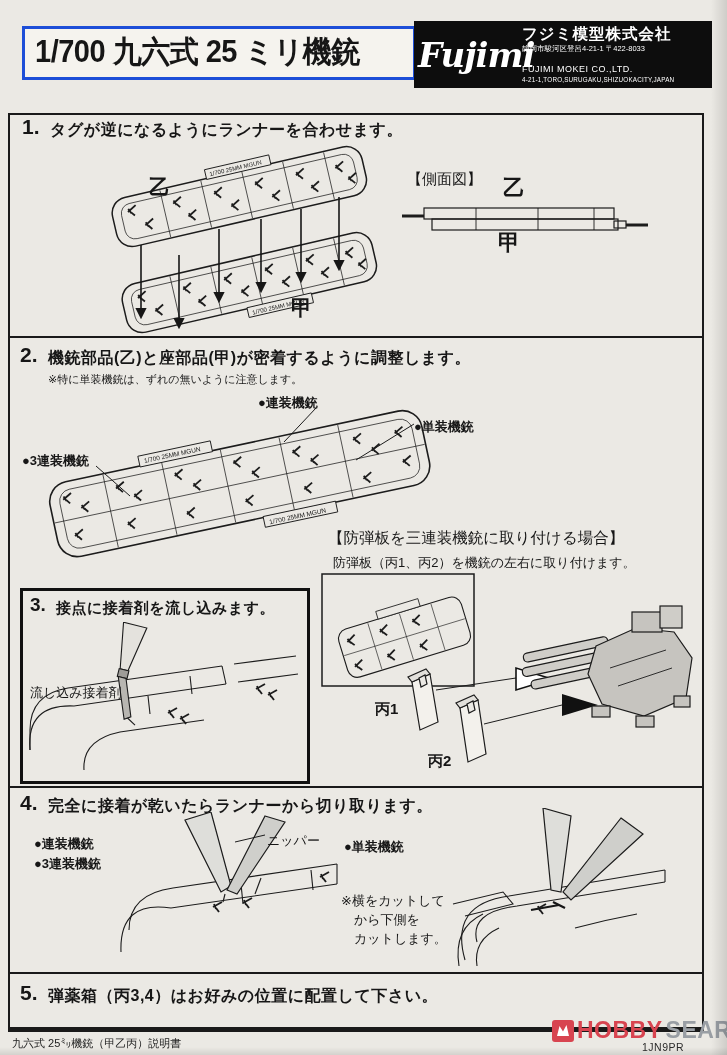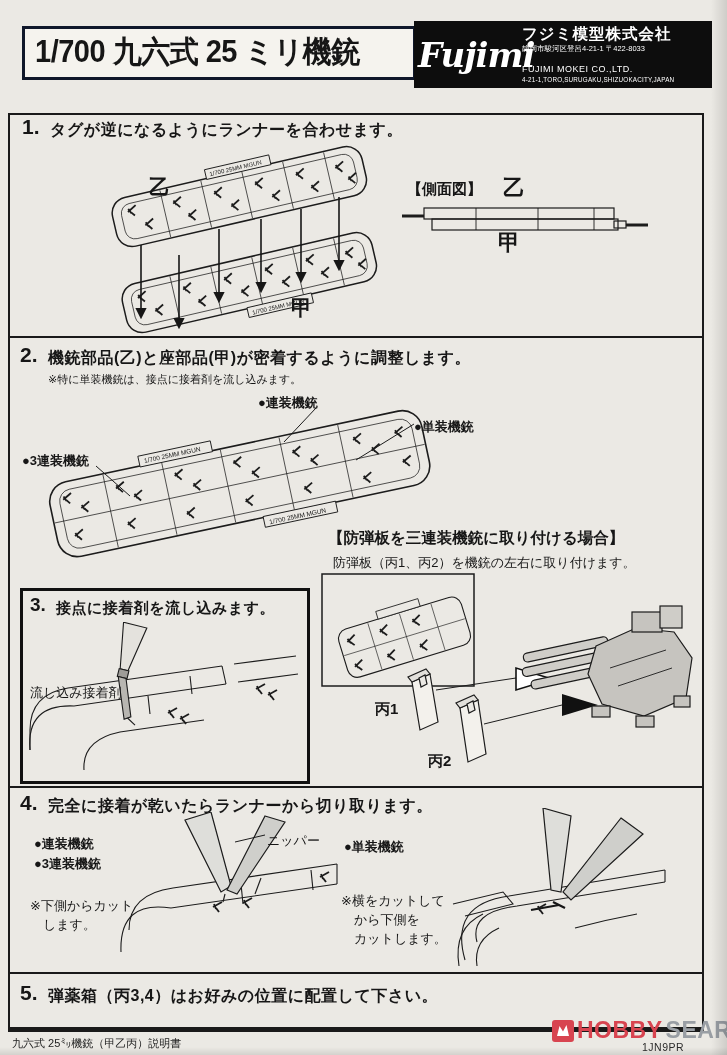--- a/index.html
+++ b/index.html
@@ -3,21 +3,21 @@
 <meta charset="utf-8">
 <style>
   html,body{margin:0;padding:0;}
   body{width:727px;height:1055px;background:#dfddd8;font-family:"Liberation Sans","DejaVu Sans",sans-serif;color:#161616;}
   .page{position:relative;width:727px;height:1055px;background:#ebe9e4;overflow:hidden;}
   .abs{position:absolute;}
   .edge-shadow{right:0;top:0;width:16px;height:100%;background:linear-gradient(90deg,rgba(0,0,0,0) 0%,rgba(0,0,0,0.12) 100%);}
   .bottom-shadow{left:0;bottom:0;width:100%;height:8px;background:linear-gradient(180deg,rgba(0,0,0,0) 0%,rgba(0,0,0,0.10) 100%);}
 
   
-  .title-box{left:22px;top:26px;width:394px;height:54px;background:#f5f3ee;border:3px solid #0f172a;box-sizing:border-box;display:flex;align-items:center;padding-left:10px;}
+  .title-box{left:22px;top:26px;width:394px;height:54px;background:#f5f3ee;border:3px solid #1d4ed8;box-sizing:border-box;display:flex;align-items:center;padding-left:10px;}
   .title-box span{font-size:29px;font-weight:bold;letter-spacing:-0.5px;transform:scaleY(1.05);white-space:nowrap;}
   .company-box{left:414px;top:21px;width:298px;height:67px;background:#0d0d0d;color:#fff;display:flex;align-items:center;box-sizing:border-box;padding:0 4px;}
   .fujimi-logo{font-family:"DejaVu Serif","Liberation Serif",serif;font-style:italic;font-weight:bold;font-size:34px;width:104px;text-align:center;letter-spacing:-1px;}
   .company-info{width:186px;text-align:left;line-height:1.15;}
   .c-name{font-size:15.5px;font-weight:bold;letter-spacing:1px;white-space:nowrap;}
   .c-addr{font-size:7.5px;margin-top:2px;white-space:nowrap;}
   .c-en{font-size:9px;margin-top:10px;letter-spacing:.5px;white-space:nowrap;}
   .c-en2{font-size:6.3px;margin-top:2px;letter-spacing:.2px;white-space:nowrap;}
   .banner{left:8px;top:90px;width:240px;height:25px;background:#0d0d0d;color:#fff;font-size:16.5px;font-weight:bold;line-height:25px;padding-left:6px;box-sizing:border-box;clip-path:polygon(0 0,100% 0,calc(100% - 16px) 100%,0 100%);}
 
@@ -29,33 +29,33 @@
   .num{font-weight:bold;font-size:21px;letter-spacing:0;}
   .stext{font-weight:bold;font-size:16px;letter-spacing:.5px;white-space:nowrap;}
   .slabel{font-weight:bold;font-size:13px;white-space:nowrap;}
   .snote{font-size:13px;white-space:pre-line;line-height:1.45;}
   .big-kanji{font-weight:bold;font-size:21px;}
 
   
   #s1num{left:22px;top:115px;} #s1text{left:50px;top:120px;}
   #s1svg{left:85px;top:145px;}
   #s1otsu{left:149px;top:173px;} #s1kou{left:291px;top:294px;}
-  #svtitle{left:407px;top:180px;font-size:15px;font-weight:bold;}
+  #svtitle{left:407px;top:170px;font-size:15px;font-weight:normal;}
   #svotsu{left:503px;top:173px;font-size:22px;}
   #svkou{left:498px;top:228px;font-size:22px;}
   #svsvg{left:398px;top:200px;}
 
   
   #s2num{left:20px;top:343px;} #s2text{left:48px;top:348px;}
   #s2note{left:48px;top:372px;font-size:11px;}
   #s2svg{left:16px;top:390px;}
   #s2twin{left:258px;top:394px;} #s2single{left:414px;top:418px;} #s2triple{left:22px;top:452px;}
 
   
-  #shhead{left:328px;top:528px;font-size:15.5px;font-weight:bold;white-space:nowrap;}
+  #shhead{left:328px;top:528px;font-size:15.5px;font-weight:normal;white-space:nowrap;}
   #shbody{left:333px;top:554px;font-size:13px;white-space:nowrap;}
   #shsvg{left:316px;top:572px;}
   #shp1{left:375px;top:700px;font-size:15px;font-weight:bold;}
   #shp2{left:428px;top:752px;font-size:15px;font-weight:bold;}
 
   
   .s3-box{left:20px;top:588px;width:290px;height:196px;border:3px solid #111;box-sizing:border-box;}
   #s3num{left:30px;top:594px;font-size:19px;} #s3text{left:56px;top:599px;font-size:15px;}
   #s3svg{left:22px;top:622px;}
   #s3glue{left:30px;top:684px;font-size:13px;font-weight:normal;}
@@ -194,21 +194,21 @@
       <line x1="228" y1="25" x2="250" y2="25" stroke-width="3"></line>
       <line x1="78" y1="8" x2="78" y2="30" stroke-width="0.9"></line>
       <line x1="140" y1="8" x2="140" y2="30" stroke-width="0.9"></line>
       <line x1="196" y1="8" x2="196" y2="30" stroke-width="0.9"></line>
     </g>
   </svg>
   <div class="abs big-kanji" id="svkou">甲</div>
 
   <div class="abs num" id="s2num">2.</div>
   <div class="abs stext" id="s2text">機銃部品(乙)と座部品(甲)が密着するように調整します。</div>
-  <div class="abs" id="s2note">※特に単装機銃は、接点に接着剤を流し込みます。</div>
+  <div class="abs" id="s2note">※特に単装機銃は、ずれの無いように注意します。</div>
 
   <svg class="abs" id="s2svg" width="436" height="172" viewBox="0 0 436 172">
     <g transform="translate(30,96) rotate(-12)">
       <rect x="0" y="0" width="380" height="76" rx="20" fill="#ebe9e4" stroke="#1c1c1c" stroke-width="1.6"></rect>
       <rect x="10" y="8" width="360" height="60" rx="12" fill="none" stroke="#1c1c1c" stroke-width="0.7"></rect>
       <g stroke="#1c1c1c" stroke-width="0.7">
         <line x1="58" y1="1" x2="58" y2="75"></line>
           <line x1="118" y1="1" x2="118" y2="75"></line>
         <line x1="178" y1="1" x2="178" y2="75"></line>
           <line x1="238" y1="1" x2="238" y2="75"></line>
@@ -334,22 +334,20 @@
       <polygon points="100,56 108,56 122,92 116,96" fill="#b8b6b1"></polygon>
       <line x1="119" y1="94" x2="128" y2="99"></line>
     </g>
   </svg>
   <div class="abs" id="s3glue">流し込み接着剤</div>
 
   <div class="abs num" id="s4num">4.</div>
   <div class="abs stext" id="s4text">完全に接着が乾いたらランナーから切り取ります。</div>
   <div class="abs slabel" id="s4twin">●連装機銃</div>
   <div class="abs slabel" id="s4triple">●3連装機銃</div>
-  <div class="abs snote" id="s4noteL">※下側からカット
-　します。</div>
 
   <svg class="abs" id="s4svgL" width="230" height="152" viewBox="0 0 230 152">
     <g stroke="#1c1c1c" fill="none" stroke-width="1.1">
       <path d="M14,118 Q14,82 58,76 L222,52"></path>
       <path d="M6,140 Q4,88 56,96 L222,72"></path>
       <line x1="222" y1="52" x2="222" y2="72"></line>
       <line x1="126" y1="72" x2="128" y2="92"></line>
       <line x1="196" y1="58" x2="198" y2="78"></line>
       <line x1="140" y1="82" x2="146" y2="66"></line>
     </g>

